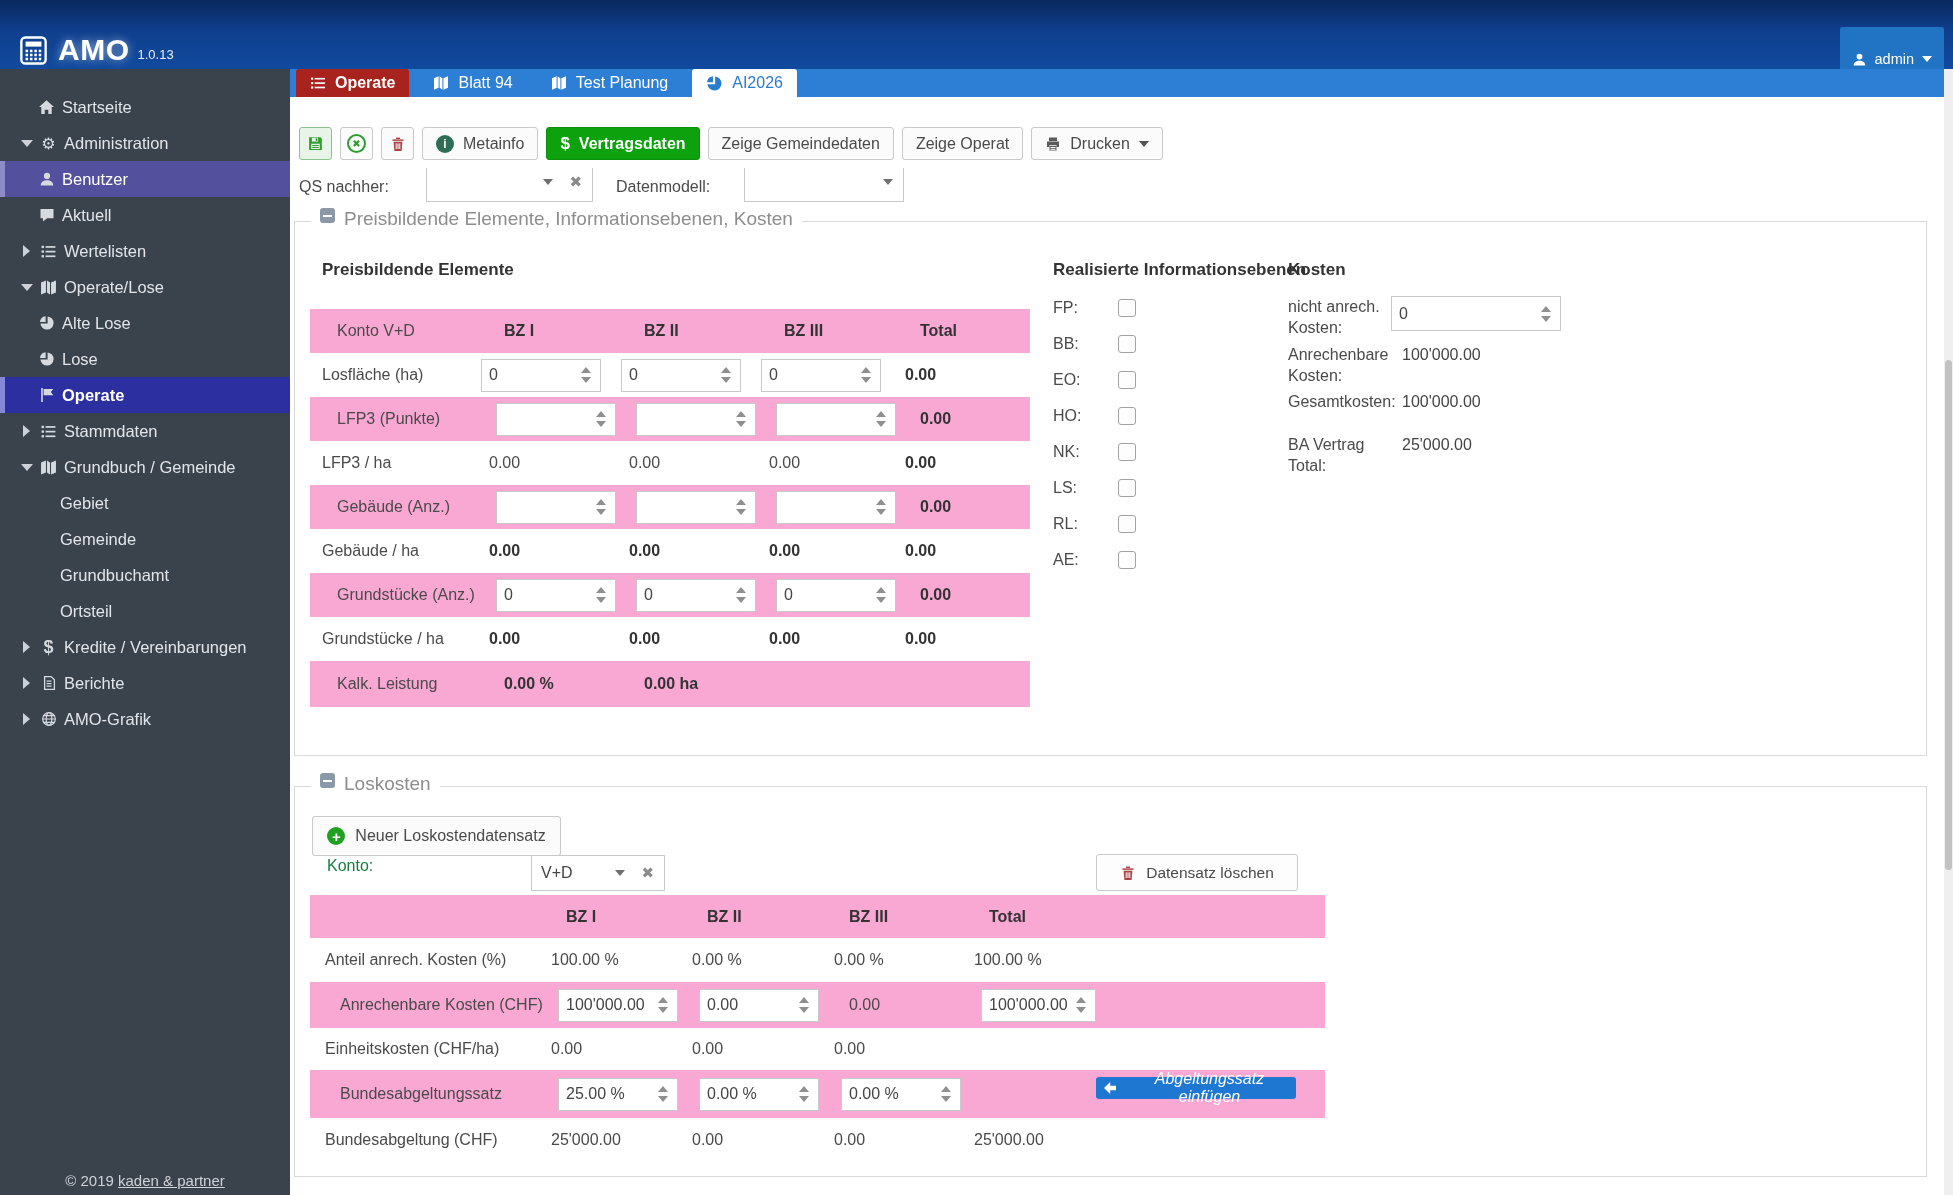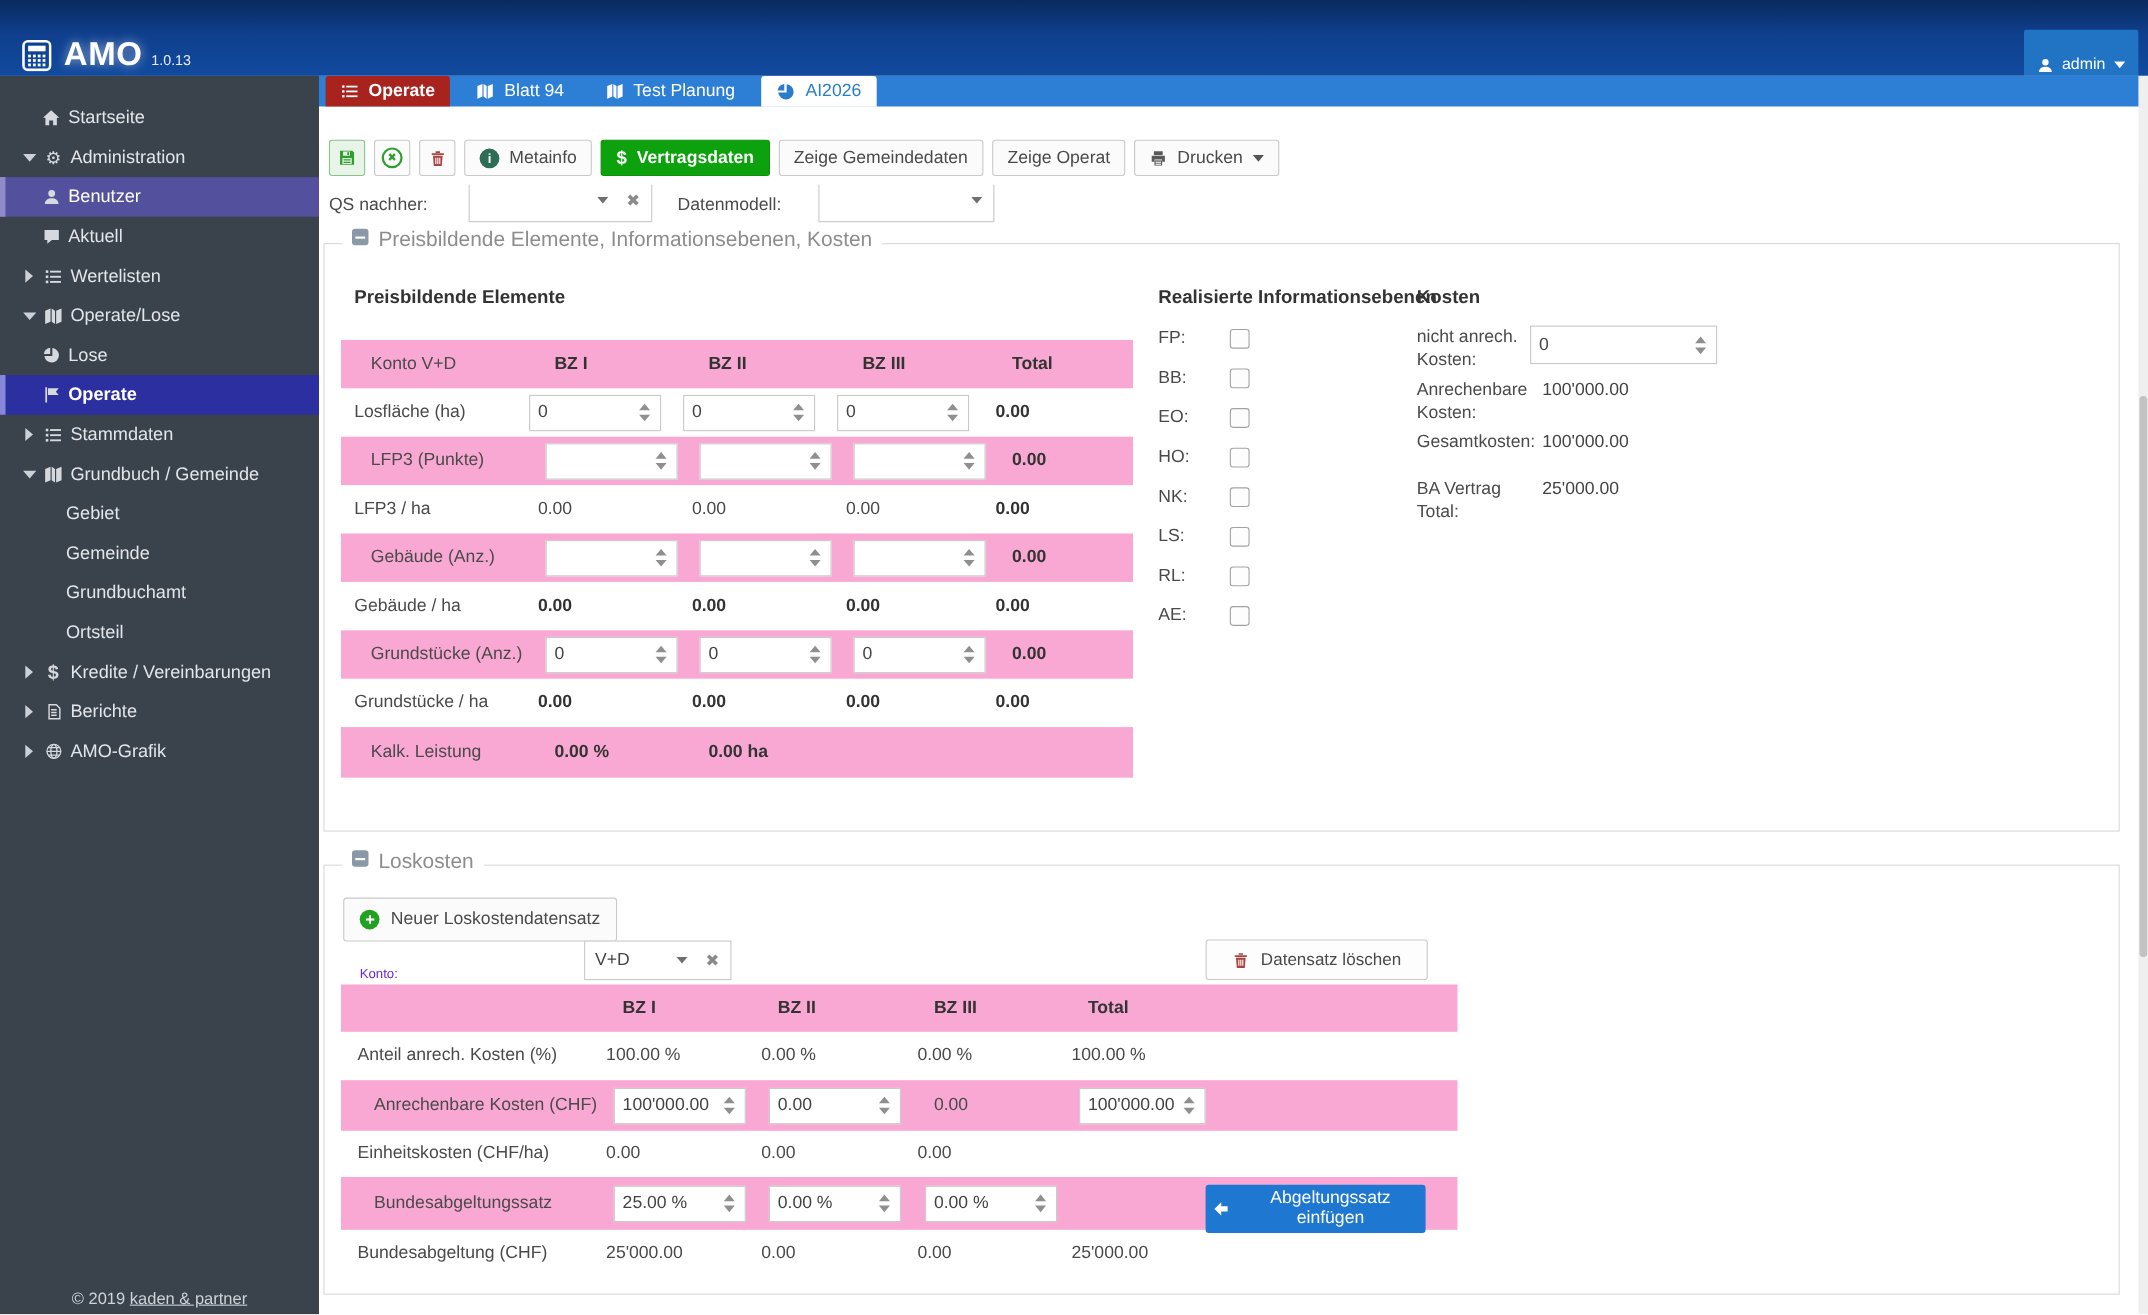--- a/index.html
+++ b/index.html
@@ -108,32 +108,32 @@
   .k-lbl{width:106px;font-size:16px;line-height:21px;color:#4a4a4a;}
   .k-val{font-size:16px;margin-left:8px;line-height:21px;color:#444;}
   #k-input{position:absolute;left:1096px;top:74px;width:170px;height:35px;}
 
   
   #new-btn{position:absolute;left:17px;top:29px;width:249px;height:40px;border:1px solid #c9c9c9;
            border-radius:3px;background:#fbfbfb;display:flex;align-items:center;justify-content:center;
            gap:10px;font-size:16px;color:#4a4a4a;cursor:pointer;box-sizing:border-box;}
   .plus-ic{width:18px;height:18px;border-radius:50%;background:#21a121;color:#fff;font-size:15px;
            font-weight:700;display:flex;align-items:center;justify-content:center;line-height:1;}
-  #konto-label{position:absolute;left:32px;top:91px;font-size:12px;color:#6d28d9;}
+  #konto-label{position:absolute;left:32px;top:70px;font-size:16px;color:#15803d;}
   #konto-select{position:absolute;left:236px;top:68px;width:134px;height:36px;}
   #del-btn{position:absolute;left:801px;top:67px;width:202px;height:37px;border:1px solid #c9c9c9;
            border-radius:3px;background:#fdfdfd;display:flex;align-items:center;justify-content:center;
            gap:10px;font-size:15.5px;color:#4a4a4a;cursor:pointer;box-sizing:border-box;}
   #lk-table{position:absolute;left:15px;top:108px;width:1015px;font-size:16px;}
   .lk-row{display:grid;grid-template-columns:233px 141px 142px 140px 359px;align-items:center;}
   .lk-lbl{padding-left:15px;color:#4a4a4a;}
   .h43{height:43px;} .h44{height:44px;} .h46{height:46px;} .h42{height:42px;} .h48{height:48px;}
-  #ins-btn{position:absolute;left:801px;top:290px;width:200px;height:44px;background:#1e78d2;border:none;
+  #ins-btn{position:absolute;left:801px;top:290px;width:200px;height:22px;background:#1e78d2;border:none;
            border-radius:3px;color:#fff;display:flex;align-items:center;justify-content:space-between;gap:11px;
-           font-size:16px;cursor:pointer;}
+           font-size:16px;cursor:pointer;font-style:italic;}
 
   
   #scrollbar{position:absolute;right:0;top:69px;width:9px;bottom:0;background:#efefef;}
   #scroll-thumb{position:absolute;left:1px;width:7px;top:291px;height:510px;background:#c2c2c2;border-radius:4px;cursor:pointer;}
 </style>
 </head>
 <body>
 
 <div id="app">
 
@@ -224,20 +224,29 @@
     <div class="side-item">
       <span class="cw">
           <span class="s-tri-dn"></span>
         </span>
       <span class="sic">
           <svg viewBox="0 0 16 16" width="17" height="17" fill="currentColor">
             <path d="M1 3.2 5.6 1.3v11.5L1 14.7zM6.6 1.3l2.8 1.9v11.5L6.6 12.8zM10.4 3.2 15 1.3v11.5l-4.6 1.9z"></path>
           </svg>
         </span>
       <span>Operate/Lose</span>
+    </div>
+    <div class="side-item no-caret">
+      <span class="sic">
+          <svg viewBox="0 0 16 16" width="16" height="16" fill="currentColor">
+            <path d="M8.6 1.4a6.6 6.6 0 1 1-7.2 7.2h7.2z"></path>
+            <path d="M6.6 1.2A6.6 6.6 0 0 0 .9 6.9h5.7z"></path>
+          </svg>
+        </span>
+      <span>Alte Lose</span>
     </div>
     <div class="side-item no-caret">
       <span class="sic">
           <svg viewBox="0 0 16 16" width="16" height="16" fill="currentColor">
             <path d="M8.6 1.4a6.6 6.6 0 1 1-7.2 7.2h7.2z"></path>
             <path d="M6.6 1.2A6.6 6.6 0 0 0 .9 6.9h5.7z"></path>
           </svg>
         </span>
       <span>Lose</span>
     </div>

